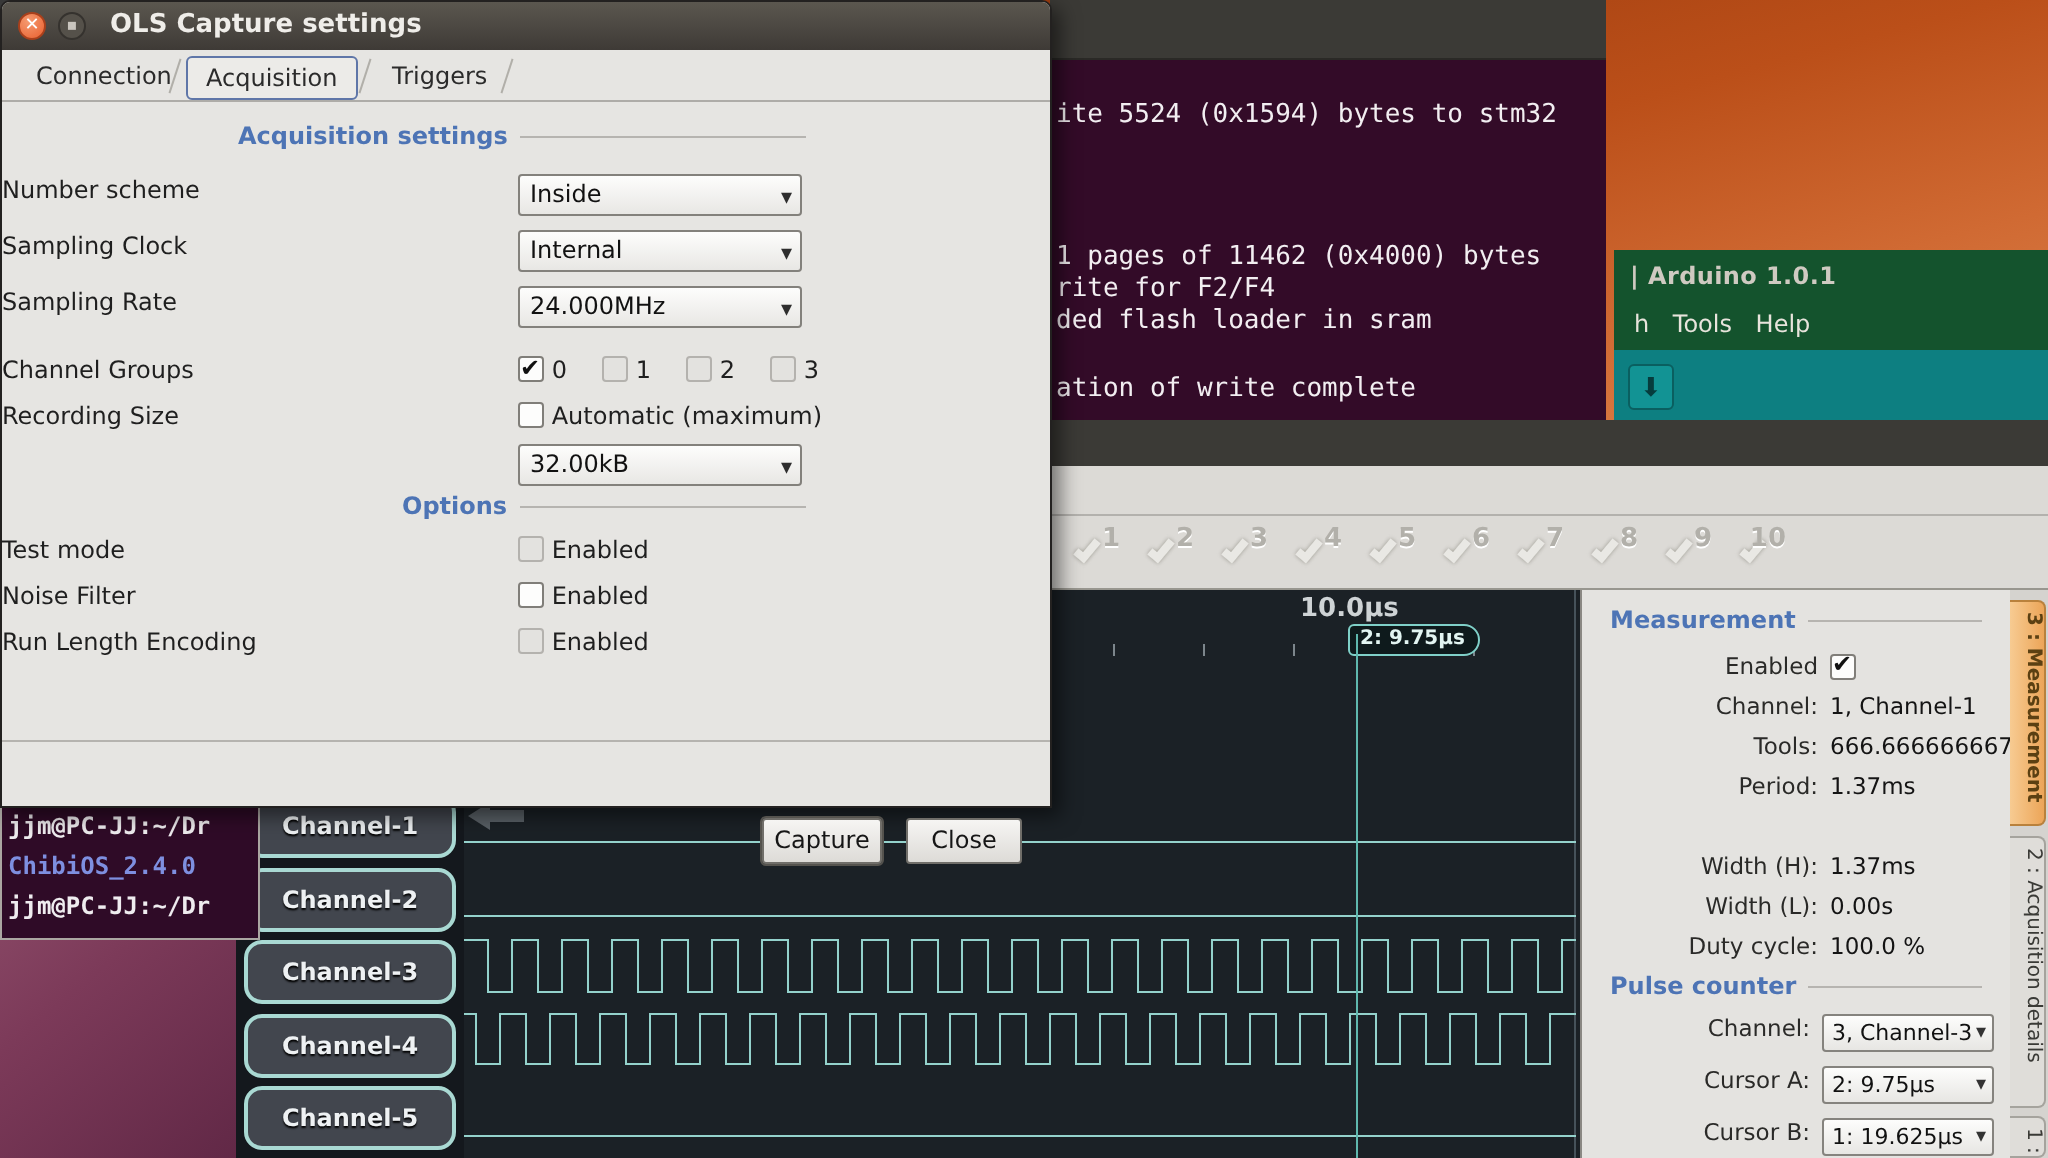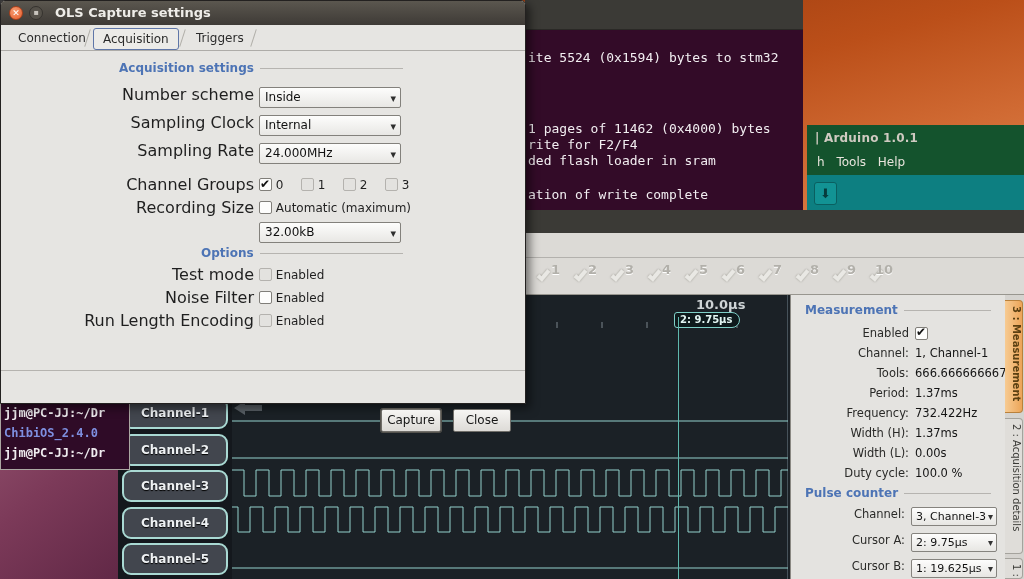--- a/index.html
+++ b/index.html
@@ -32,21 +32,21 @@
     border-right:4px solid #e9e8e4; border-bottom:4px solid #e9e8e4; transform:rotate(40deg);
     filter:drop-shadow(0 0 1px #9a9890); }
   .ls-content { position:absolute; left:0; top:85px; width:906px; height:284px; }
 
   .ch-panel { position:absolute; left:0; top:0; width:114px; height:284px; background:#14181d; }
   .ch-label { position:absolute; left:4px; width:106px; height:32px; background:#42464e;
     border:2px solid #a9d9d3; border-radius:9px; color:#eef1f3; font-size:12px; font-weight:bold;
     text-align:center; line-height:28px; text-shadow:0 1px 1px #000; }
 
   .wave-area { position:absolute; left:114px; top:0; width:556px; height:284px; background:#1b2126; border-right:1px solid #46525a; }
-  .tl-label { position:absolute; left:418px; top:2px; color:#ced3d5; font-size:13px; font-weight:600;margin-left:46px; }
+  .tl-label { position:absolute; left:418px; top:2px; color:#ced3d5; font-size:13px; font-weight:600; }
   .cursor-flag { position:absolute; left:442px; top:17px; height:16px; padding:0 7px 0 5px;
     background:#0e1a1c; border:1px solid #7fd0c8; border-radius:3px 8px 8px 3px;
     color:#e2f5f2; font-size:10px; font-weight:bold; line-height:14px; }
   .cursor-line { position:absolute; left:446px; top:22px; width:1px; height:262px; background:#5fb8ae; }
   #wave-svg { position:absolute; left:0; top:0; }
 
   .right-panel { position:absolute; left:672px; top:0; width:215px; height:284px; background:#e4e3e0; border-left:1px solid #8a8883; color:#1c1c1c; }
   .p-sect { position:absolute; left:14px; display:flex; align-items:center; gap:6px; width:186px; }
   .p-sect b { color:#4d74b5; font-size:12px; white-space:nowrap; }
   .sect-line { flex:1; height:1px; background:#b6b4b0; }
@@ -86,21 +86,21 @@
   .win-close { left:8px; background:radial-gradient(circle at 35% 30%,#f59a70,#e9602f); border:1px solid #a8401c;
     color:#fff; font-size:9px; line-height:12px; text-align:center; }
   .win-min { left:28px; background:#55514a; border:1px solid #35322e; color:#c9c5be; font-size:8px; line-height:12px; text-align:center; }
   .dlg-title { position:absolute; left:54px; top:4px; color:#efede9; font-size:13px; font-weight:bold; }
 
   .dlg-tabs { position:absolute; left:0; top:24px; width:524px; height:26px; border-bottom:1px solid #aeaca8; }
   .tab { position:absolute; top:3px; height:22px; padding:0 9px; font-size:12px; color:#2b2b2b; line-height:21px; }
   .tab.active { background:#ecebe8; border:1px solid #5f76a8; border-radius:3px; }
   .tab-sep { position:absolute; top:4px; width:1px; height:18px; background:#b1afa9; transform:rotate(18deg); }
 
-  .f-label { position:absolute; left:0; width:253px; text-align:right; font-size:16px; color:#1f1f1f; }
+  .f-label { position:absolute; left:0; width:253px; font-size:12px; color:#1f1f1f; }
   .f-label.dis, .lab-dis { color:#a29f9a; }
   .d-row { position:absolute; left:0; width:524px; height:22px; line-height:16px; }
   .combo { position:absolute; left:258px; width:142px; height:21px; background:linear-gradient(#fdfdfc,#e8e7e4);
     border:1px solid #83817c; border-radius:2px; font-size:12px; color:#111; line-height:19px; padding-left:5px; }
   .combo .arr { position:absolute; right:4px; top:1px; font-size:11px; color:#2e2e2e; }
   .cg-item { position:absolute; top:0; font-size:12px; color:#1f1f1f; }
   .dlg-footer { position:absolute; left:0; top:369px; width:524px; height:34px; border-top:1px solid #b5b3af; }
   .btn { position:absolute; top:6px; height:23px; background:linear-gradient(#f6f5f3,#dddbd7);
     border:1px solid #706e69; border-radius:2px; font-size:12px; color:#161616; text-align:center; line-height:21px;margin-top:32px; }
   .btn-capture { right:84px; width:60px; box-shadow:0 0 0 1px #55534e; }
@@ -218,24 +218,20 @@
             <span class="m-value">1, Channel-1</span>
           </div>
         <div class="m-row" style="top:71px">
             <span class="m-label">Tools:</span>
             <span class="m-value">666.666666667n</span>
           </div>
         <div class="m-row" style="top:91px">
             <span class="m-label">Period:</span>
             <span class="m-value">1.37ms</span>
           </div>
-        <div class="m-row" style="top:111px">
-            <span class="m-label">Frequency:</span>
-            <span class="m-value">732.422Hz</span>
-          </div>
         <div class="m-row" style="top:131px">
             <span class="m-label">Width (H):</span>
             <span class="m-value">1.37ms</span>
           </div>
         <div class="m-row" style="top:151px">
             <span class="m-label">Width (L):</span>
             <span class="m-value">0.00s</span>
           </div>
         <div class="m-row" style="top:171px">
             <span class="m-label">Duty cycle:</span>

